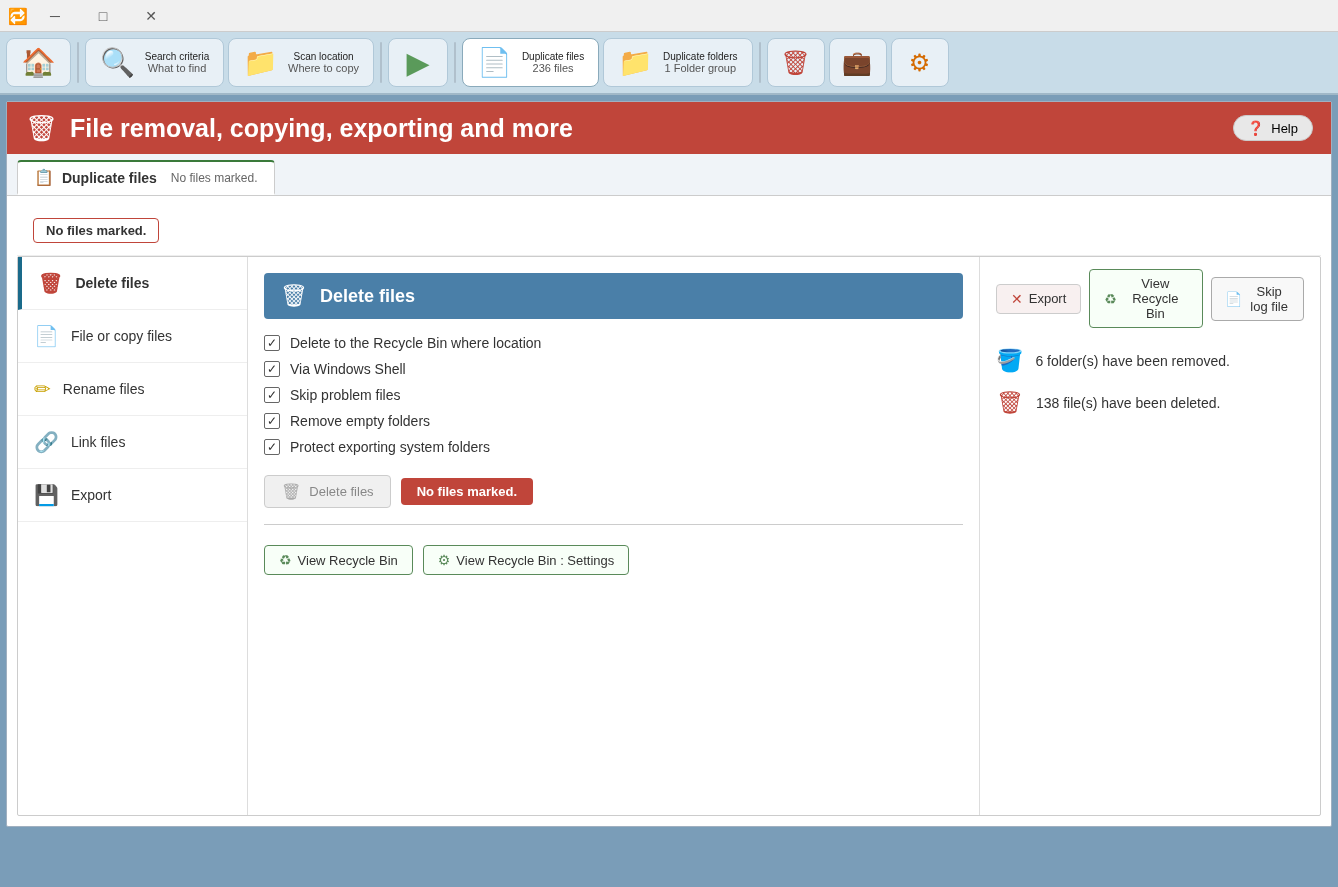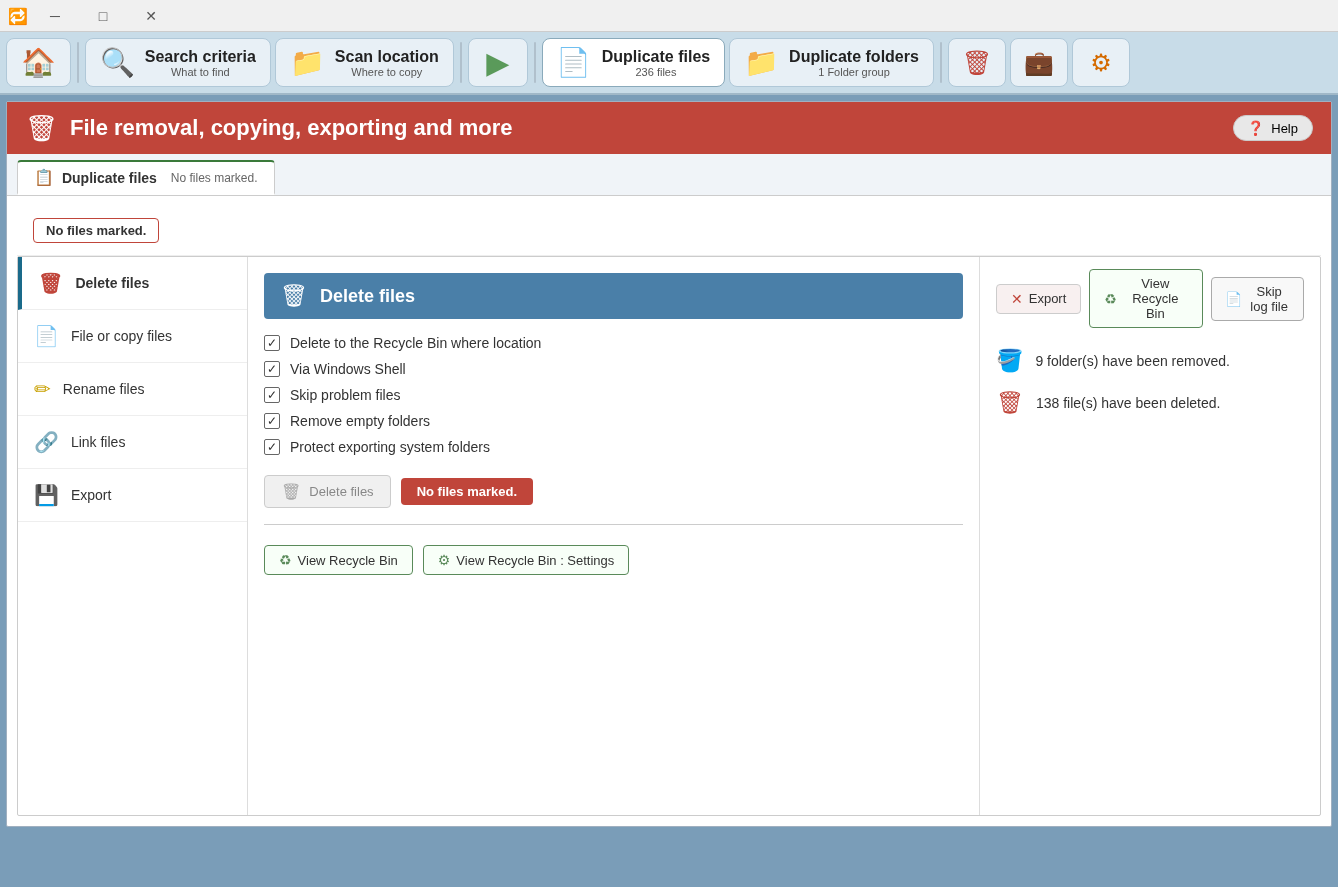--- a/index.html
+++ b/index.html
@@ -42,21 +42,21 @@
       border: 1px solid #b0c8d8;
       border-radius: 8px;
       cursor: pointer;
       gap: 10px;
       min-width: 80px;
       transition: background 0.15s;
     }
     .toolbar-btn.active { background: #fff; border-color: #8aaabb; }
     .toolbar-btn-icon { font-size: 28px; line-height: 1; }
     .toolbar-btn-text { display: flex; flex-direction: column; }
-    .toolbar-btn-text .main { font-size: 16px; font-weight: 700; color: #222; }
+    .toolbar-btn-text .main { font-size: 10px; font-weight: 400; color: #222; }
     .toolbar-btn-text .sub { font-size: 11px; color: #555; }
     .toolbar-btn-home { min-width: 60px; }
     .toolbar-separator { width: 2px; background: #b0c0cc; margin: 4px 2px; border-radius: 1px; }
 
     
     .toolbar-run {
       display: flex; align-items: center; justify-content: center;
       padding: 6px 16px;
       background: #e8f0f6;
       border: 1px solid #b0c8d8;
@@ -80,21 +80,21 @@
     
     .banner {
       background: #c0453a;
       display: flex;
       align-items: center;
       padding: 0 18px;
       height: 52px;
       gap: 12px;
     }
     .banner-icon { font-size: 26px; color: #fff; }
-    .banner-title { font-size: 22px; font-weight: 600; color: #fff; flex: 1; }
+    .banner-title { font-size: 25px; font-weight: 600; color: #fff; flex: 1; }
     .banner-help {
       background: #e8e8e8;
       border: 1px solid #ccc;
       border-radius: 16px;
       padding: 4px 14px;
       font-size: 13px;
       cursor: pointer;
       display: flex; align-items: center; gap: 6px;
     }
 
@@ -498,21 +498,21 @@
               <span>View Recycle Bin</span>
             </button>
             <button class="btn-view-log">
               <span style="font-size:14px; color:#888;">📄</span>
               <span>Skip log file</span>
             </button>
           </div>
 
           <div class="status-item">
             <span class="status-icon-brush">🪣</span>
-            <span>9 folder(s) have been removed.</span>
+            <span>6 folder(s) have been removed.</span>
           </div>
           <div class="status-item">
             <span class="status-icon-trash">🗑</span>
             <span>138 file(s) have been deleted.</span>
           </div>
         </div>
 
       </div>
     </div>
   </div>

